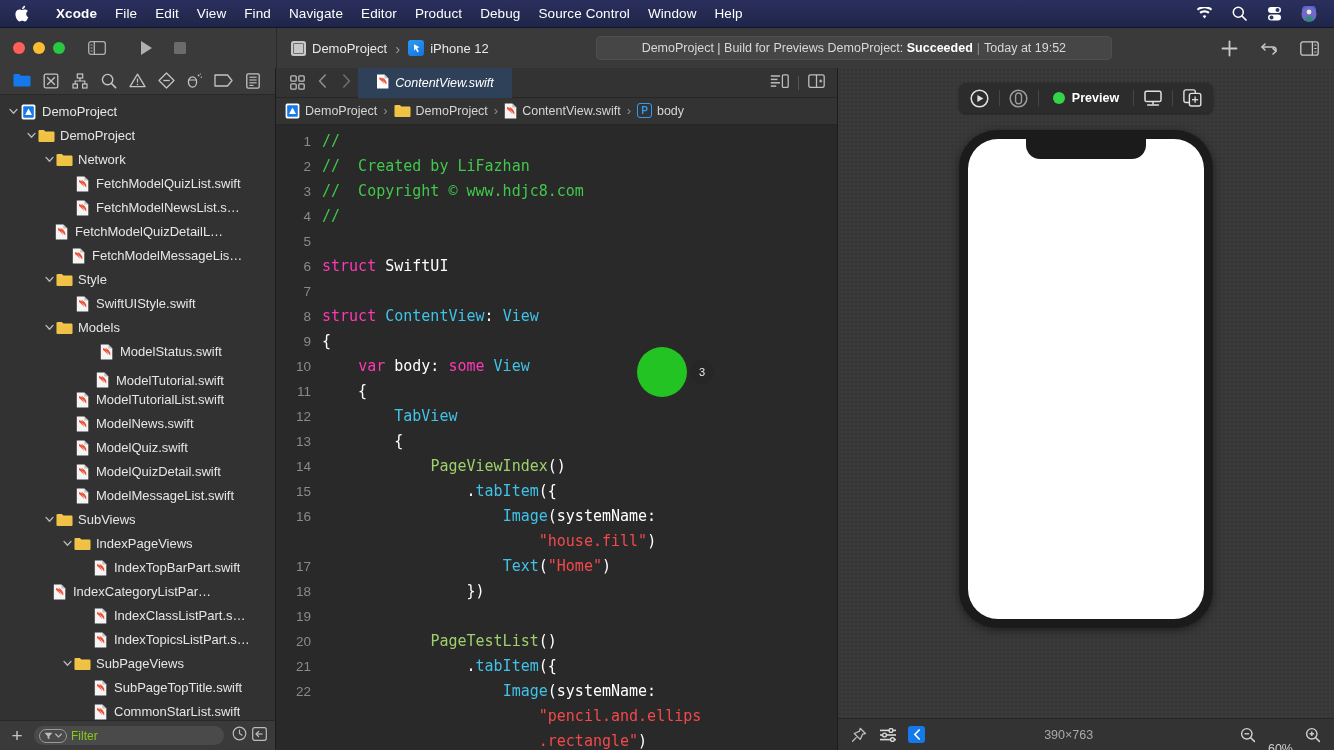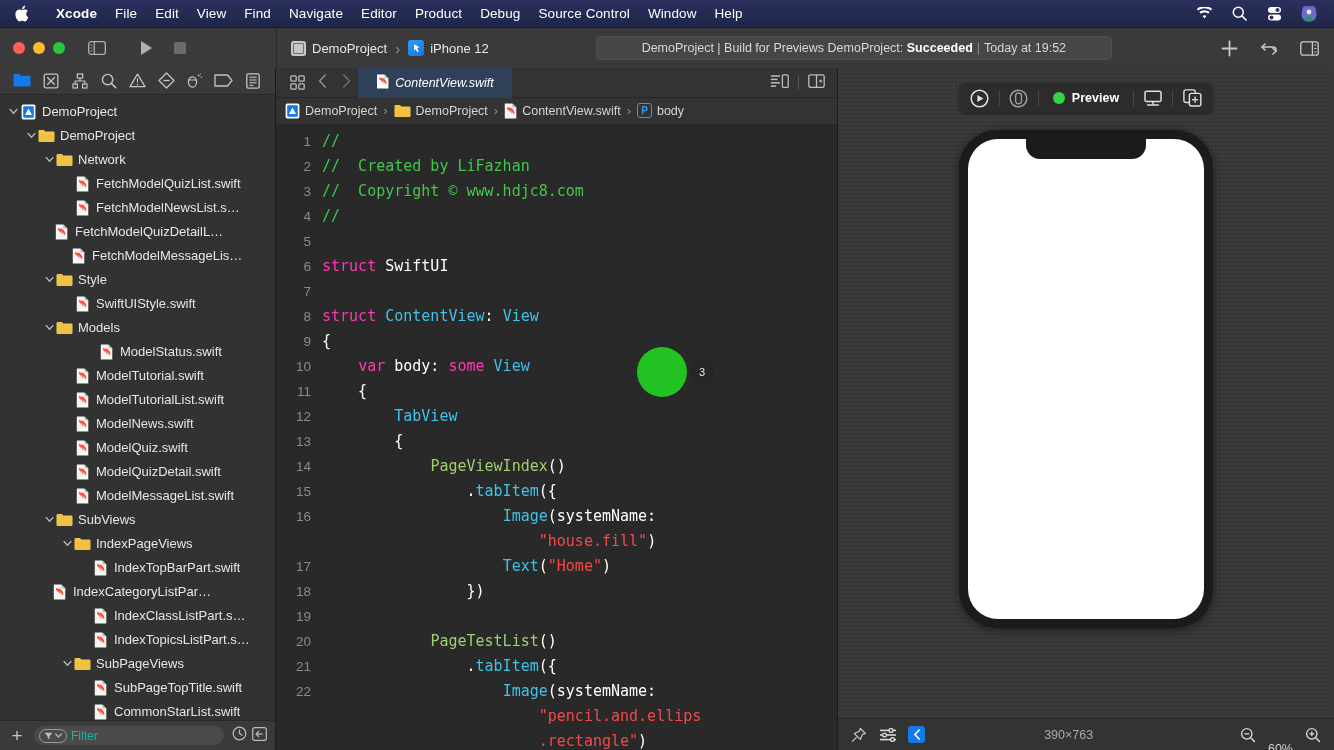--- a/index.html
+++ b/index.html
@@ -137,21 +137,21 @@
   }
   .plus-btn { color: #c5c5c5; font-size: 19px; line-height: 1; width: 18px; text-align:center; }
   .filter-field {
     flex: 1 1 auto; height: 19px; border-radius: 10px; background: #4a4a4a;
     display: flex; align-items: center; padding: 0 5px; gap: 4px;
   }
   .filter-pill {
     display: flex; align-items: center; gap: 2px; height: 14px;
     border: 1px solid #9a9a9a; border-radius: 8px; padding: 0 4px;
   }
-  .filter-ph { font-size: 12px; color: #14b8a6; text-align: center; }
+  .filter-ph { font-size: 12px; color: #84cc16; text-align: center; }
   .filter-right { display:flex; align-items:center; gap:5px; }
 
   
   .editor {
     position: absolute; top: 68px; left: 276px; width: 562px; height: 682px;
     background: #292929; display: flex; flex-direction: column;
     border-right: 1px solid #1c1c1c;
   }
   .tabbar {
     height: 30px; background: #333333; display: flex; align-items: center;
@@ -610,21 +610,21 @@
           </span>
           <span class="ico">
             <svg width="13" height="16" viewBox="0 0 13 16">
               <path fill="#f5f5f5" d="M0.8 0.6 L8.3 0.6 L12.3 4.6 L12.3 15.4 L0.8 15.4 Z"></path>
               <path fill="#c0c0c0" d="M8.3 0.6 L12.3 4.6 L8.3 4.6 Z"></path>
               <path fill="#f05138" d="M3 6 c2.2 1.6 4.1 3.6 5.5 5.6 -0.6-1.7-1.8-3.5-3.1-4.9 1.9 1.3 3.7 3.1 4.7 4.7 0.4-1 0.4-2.1-0.1-3.2 -0.9-2-2.9-3.8-4.9-4.4 0.6 0.6 1.1 1.3 1.5 2 -1-0.9-2.2-1.5-3.6-1.8z"></path>
             </svg>
           </span>
           <span class="lbl">ModelStatus.swift</span>
         </div>
-        <div class="row" style="padding-left: 60px;">
+        <div class="row" style="padding-left: 80px; align-items: flex-end;">
           <span class="disc empty">
             <svg width="9" height="7" viewBox="0 0 9 7">
               <path d="M1 1.4 L4.5 5.2 L8 1.4" fill="none" stroke="#b9b9b9" stroke-width="1.4" stroke-linecap="round" stroke-linejoin="round"></path>
             </svg>
           </span>
           <span class="ico">
             <svg width="13" height="16" viewBox="0 0 13 16">
               <path fill="#f5f5f5" d="M0.8 0.6 L8.3 0.6 L12.3 4.6 L12.3 15.4 L0.8 15.4 Z"></path>
               <path fill="#c0c0c0" d="M8.3 0.6 L12.3 4.6 L8.3 4.6 Z"></path>
               <path fill="#f05138" d="M3 6 c2.2 1.6 4.1 3.6 5.5 5.6 -0.6-1.7-1.8-3.5-3.1-4.9 1.9 1.3 3.7 3.1 4.7 4.7 0.4-1 0.4-2.1-0.1-3.2 -0.9-2-2.9-3.8-4.9-4.4 0.6 0.6 1.1 1.3 1.5 2 -1-0.9-2.2-1.5-3.6-1.8z"></path>

